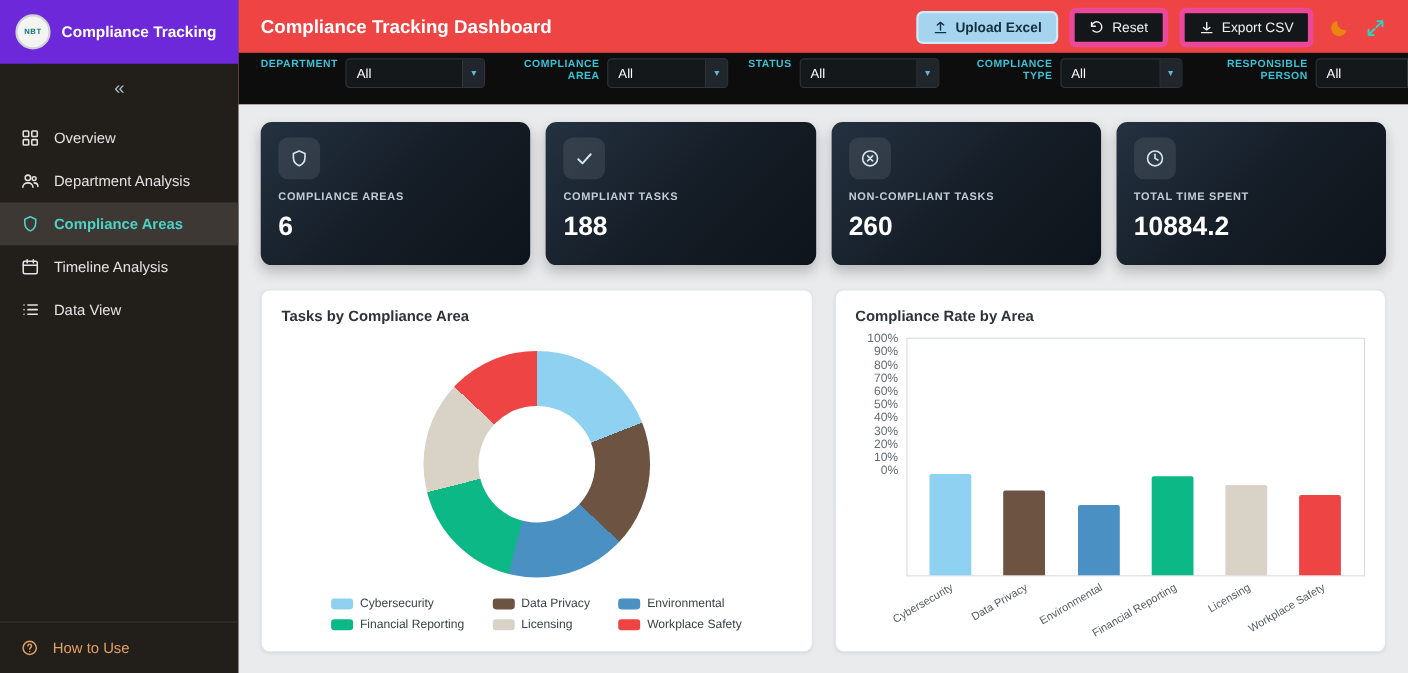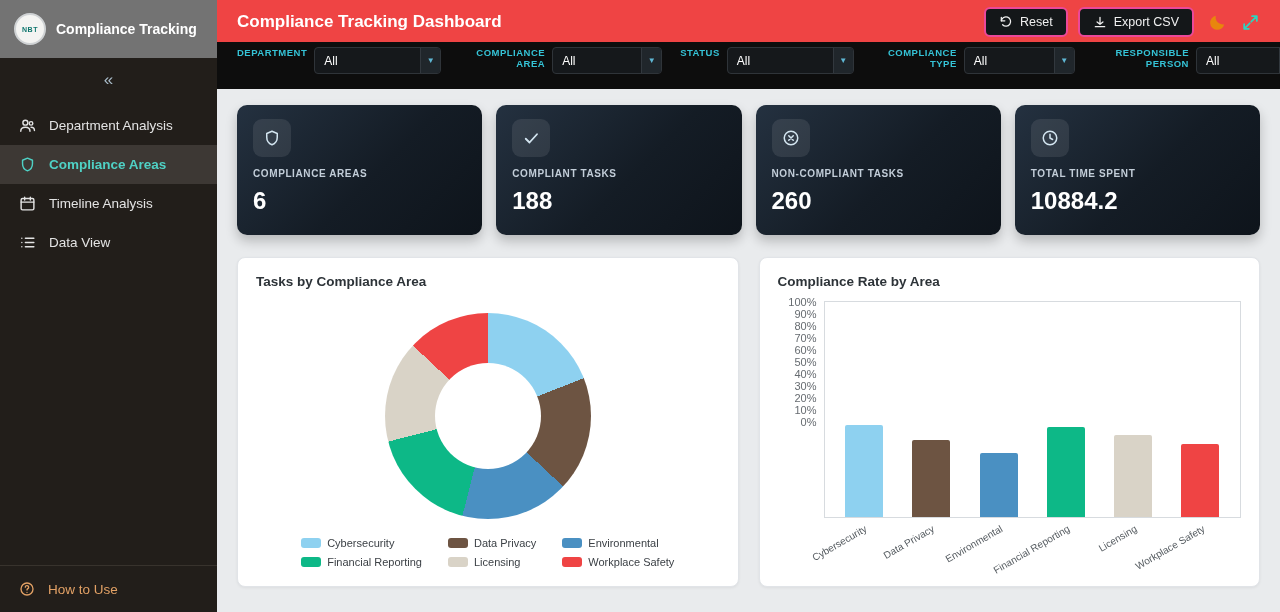--- a/index.html
+++ b/index.html
@@ -2,21 +2,21 @@
 <html><head>
 <meta charset="utf-8">
 <style>
   * { margin:0; padding:0; box-sizing:border-box; }
   html,body { width:1280px; height:612px; overflow:hidden; background:#e9ebed;
               font-family:"Liberation Sans","DejaVu Sans",sans-serif; }
   .app { display:flex; width:1280px; height:612px; }
 
   
   .sidebar { width:217px; background:#221e1a; color:#e8e8e8; display:flex; flex-direction:column; flex-shrink:0; }
-  .sidebar-header { height:58px; display:flex; align-items:center; gap:10px; padding:0 14px; background:#737373; }
+  .sidebar-header { height:58px; display:flex; align-items:center; gap:10px; padding:0 14px; background:#6d28d9; }
   .logo { width:32px; height:32px; border-radius:50%; background:#f4f4f2; border:2px solid #cfd2d4;
           display:flex; align-items:center; justify-content:center; flex-shrink:0; }
   .logo span { font-size:7px; font-weight:bold; color:#0f766e; letter-spacing:.5px; }
   .sidebar-title { font-size:14px; font-weight:bold; color:#fff; }
   .collapse-row { padding:12px 0 6px; text-align:center; color:#a9bcc9; font-size:17px; cursor:pointer; }
   .nav { flex:1; padding-top:10px; }
   .nav-item { display:flex; align-items:center; gap:13px; padding:11px 19px; font-size:13.5px; color:#e3e3e3; cursor:pointer; }
   .nav-item .nav-icon { display:flex; width:17px; height:17px; }
   .nav-item .nav-icon svg { width:17px; height:17px; }
   .nav-item.active { background:#3d3834; color:#4fd1c5; font-weight:bold; }
@@ -24,21 +24,21 @@
                     color:#e2a165; font-size:13.5px; cursor:pointer; }
   .sidebar-footer .nav-icon { display:flex; width:16px; height:16px; }
   .sidebar-footer .nav-icon svg { width:16px; height:16px; }
 
   
   .main { flex:1; display:flex; flex-direction:column; min-width:0; }
   .topbar { background:#ef4444; color:#fff; }
   .topbar-row1 { display:flex; align-items:center; gap:10px; padding:7px 20px 5px; }
   .header-title { font-size:17px; font-weight:bold; flex:1; }
   .btn { display:flex; align-items:center; gap:7px; font-size:12.5px; padding:6px 13px; border-radius:6px;
-         border:2px solid #ec4899; background:#141719; color:#f0f0f0; cursor:pointer;
+         border:5px solid #ec4899; background:#141719; color:#f0f0f0; cursor:pointer;
          font-family:inherit; }
   .btn .btn-icon { display:flex; width:14px; height:14px; }
   .btn .btn-icon svg { width:14px; height:14px; }
   .btn-upload { background:#a6d4ee; color:#12303f; border:2px solid #cdeafb; font-weight:bold; }
   .icon-btn { display:flex; width:19px; height:19px; cursor:pointer; margin-left:4px; }
   .icon-btn svg { width:19px; height:19px; }
   .icon-btn.moon { color:#e8860d; }
   .icon-btn.expand { color:#2dd4bf; }
 
   
@@ -101,20 +101,31 @@
       </div>
       <span class="sidebar-title">Compliance Tracking</span>
     </div>
     <div class="collapse-row">
       <span>«</span>
     </div>
     <nav class="nav">
         <div class="nav-item">
           <span class="nav-icon">
             <svg viewBox="0 0 24 24" fill="none" stroke="currentColor" stroke-width="2" stroke-linecap="round" stroke-linejoin="round">
+              <rect x="3" y="3" width="7" height="7" rx="1"></rect>
+              <rect x="14" y="3" width="7" height="7" rx="1"></rect>
+              <rect x="3" y="14" width="7" height="7" rx="1"></rect>
+              <rect x="14" y="14" width="7" height="7" rx="1"></rect>
+            </svg>
+          </span>
+          <span class="nav-label">Overview</span>
+        </div>
+        <div class="nav-item">
+          <span class="nav-icon">
+            <svg viewBox="0 0 24 24" fill="none" stroke="currentColor" stroke-width="2" stroke-linecap="round" stroke-linejoin="round">
               <circle cx="9" cy="8" r="3.5"></circle>
               <path d="M2.5 20c0-3.5 3-5.5 6.5-5.5s6.5 2 6.5 5.5"></path>
               <circle cx="17" cy="9" r="2.5"></circle>
               <path d="M17 14.5c2.8 0 4.8 1.8 4.8 4.5"></path>
             </svg>
           </span>
           <span class="nav-label">Department Analysis</span>
         </div>
         <div class="nav-item active">
           <span class="nav-icon">
@@ -151,20 +162,28 @@
           </svg>
         </span>
       <span>How to Use</span>
     </div>
   </aside>
 
   <div class="main">
     <div class="topbar">
       <div class="topbar-row1">
         <h1 class="header-title">Compliance Tracking Dashboard</h1>
+        <button class="btn btn-upload">
+          <span class="btn-icon">
+              <svg viewBox="0 0 24 24" fill="none" stroke="currentColor" stroke-width="2.2" stroke-linecap="round" stroke-linejoin="round">
+                <path d="M12 16V4M7 8l5-4 5 4M4 20h16"></path>
+              </svg>
+            </span>
+          <span>Upload Excel</span>
+        </button>
         <button class="btn">
           <span class="btn-icon">
               <svg viewBox="0 0 24 24" fill="none" stroke="currentColor" stroke-width="2.2" stroke-linecap="round" stroke-linejoin="round">
                 <path d="M4 10a8 8 0 1 1 2.2 6.8"></path>
                 <path d="M4 4v6h6"></path>
               </svg>
             </span>
           <span>Reset</span>
         </button>
         <button class="btn">

